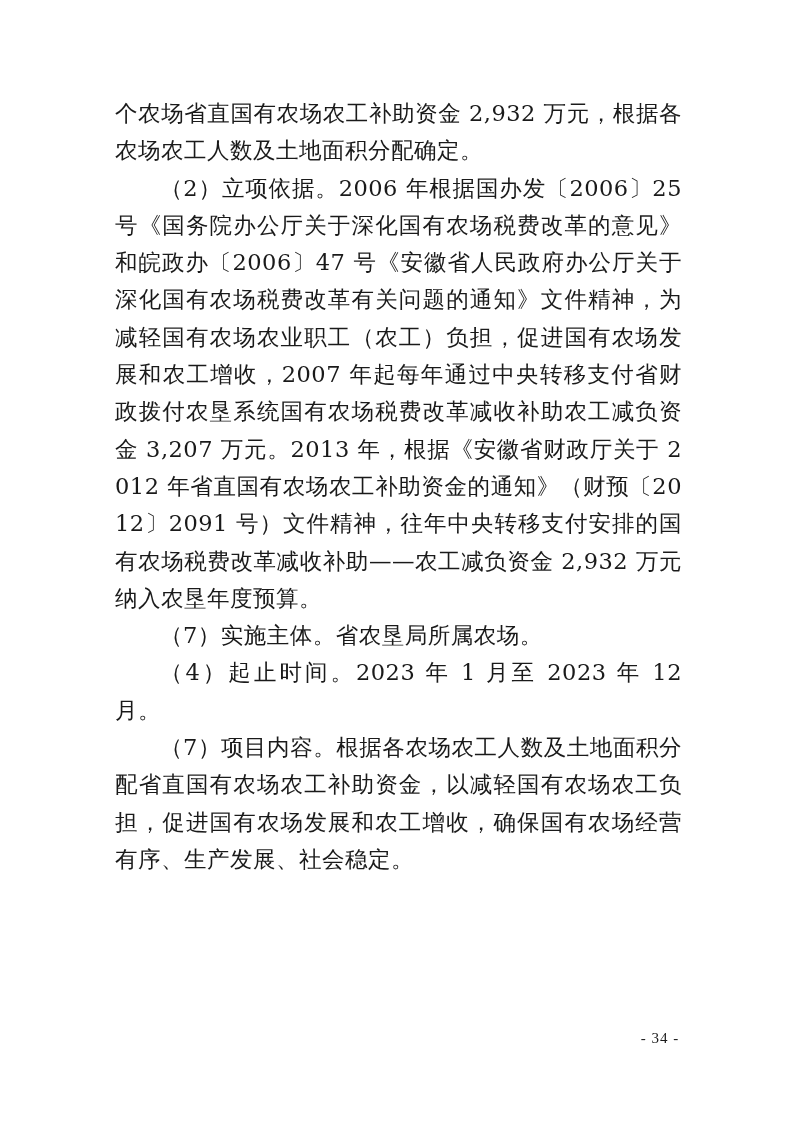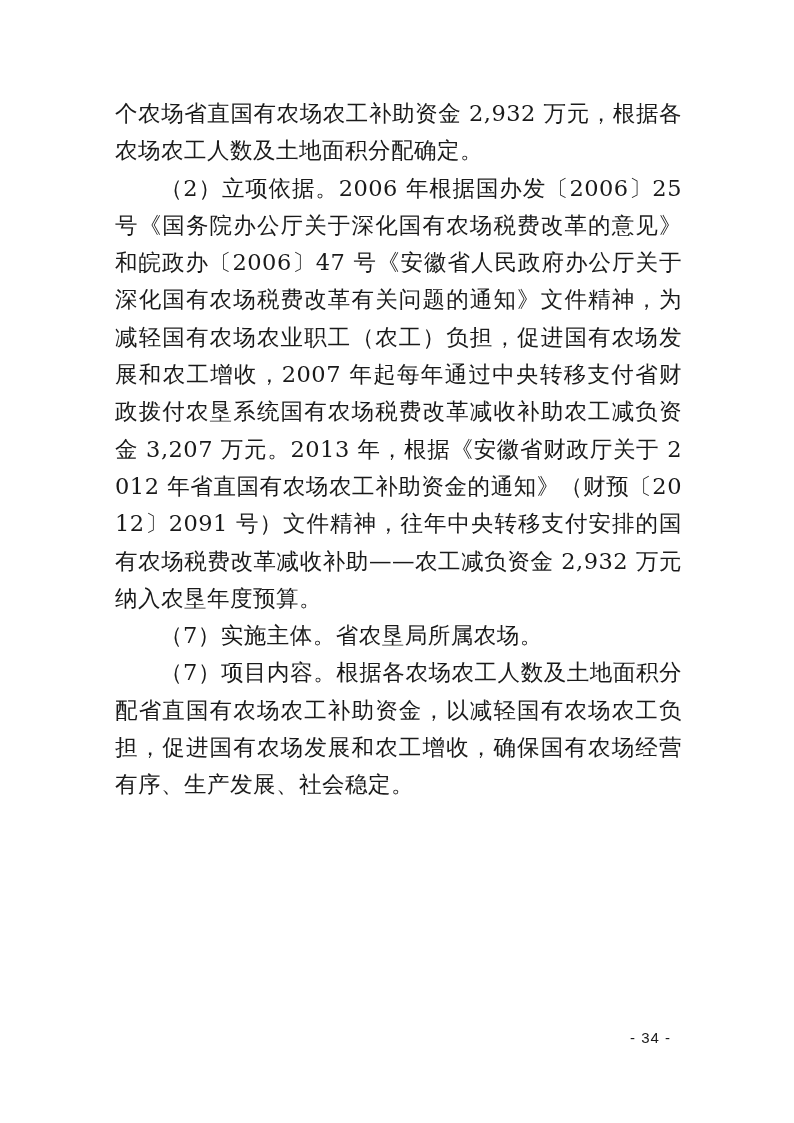--- a/index.html
+++ b/index.html
@@ -34,33 +34,34 @@
     color: #1a1a1a;
   }
   .content p.indent {
     text-indent: 2em;
   }
   .page-footer {
     position: absolute;
     top: 1028px;
     left: 630px;
     width: 60px;
-    text-align: left;
+    text-align: center;
     font-size: 15px;
     line-height: 20px;
     letter-spacing: 1px;
     color: #1a1a1a;
-    font-family: Liberation Sans, sans-serif;
+    font-family: Liberation Serif, serif;
   }
 </style>
 </head>
 <body>
 
 <div class="page">
   <div class="content">
     <p>个农场省直国有农场农工补助资金 2,932 万元，根据各农场农工人数及土地面积分配确定。</p>
     <p class="indent">（2）立项依据。2006 年根据国办发〔2006〕25 号《国务院办公厅关于深化国有农场税费改革的意见》和皖政办〔2006〕47 号《安徽省人民政府办公厅关于深化国有农场税费改革有关问题的通知》文件精神，为减轻国有农场农业职工（农工）负担，促进国有农场发展和农工增收，2007 年起每年通过中央转移支付省财政拨付农垦系统国有农场税费改革减收补助农工减负资金 3,207 万元。2013 年，根据《安徽省财政厅关于 2012 年省直国有农场农工补助资金的通知》（财预〔2012〕2091 号）文件精神，往年中央转移支付安排的国有农场税费改革减收补助——农工减负资金 2,932 万元纳入农垦年度预算。</p>
     <p class="indent">（7）实施主体。省农垦局所属农场。</p>
+    <p class="indent">（4）起止时间。2023 年 1 月至 2023 年 12 月。</p>
     <p class="indent">（7）项目内容。根据各农场农工人数及土地面积分配省直国有农场农工补助资金，以减轻国有农场农工负担，促进国有农场发展和农工增收，确保国有农场经营有序、生产发展、社会稳定。</p>
   </div>
 
   <div class="page-footer">- 34 -</div>
 </div>
 
 </body></html>

